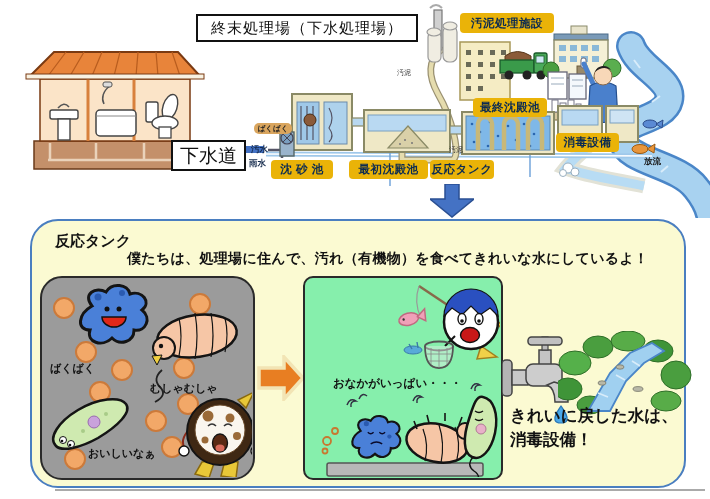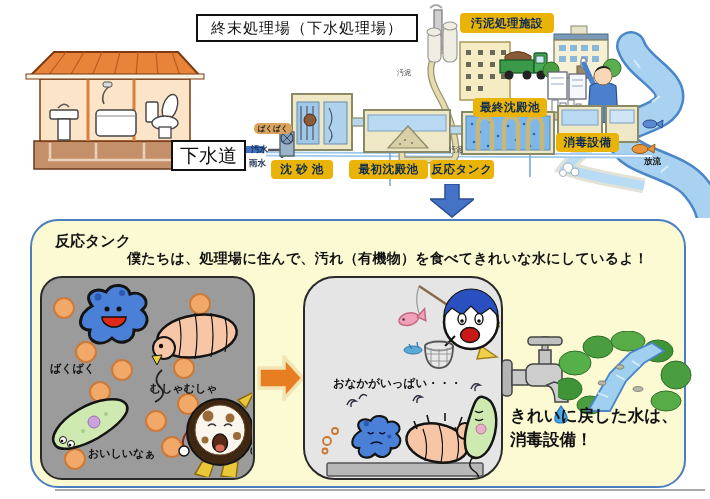--- a/index.html
+++ b/index.html
@@ -9,21 +9,21 @@
   .box-label{background:#fff;border:2.5px solid #111;display:flex;align-items:center;justify-content:center;
              font-weight:normal;box-sizing:border-box;}
   .pill{background:#eab308;color:#0b2b52;border-radius:4px;display:flex;align-items:center;justify-content:center;
         font-weight:bold;font-size:11.5px;box-sizing:border-box;letter-spacing:.5px;}
   .pill-small{background:#d9a55e;color:#202020;border-radius:5px;display:flex;align-items:center;justify-content:center;
         font-weight:bold;font-size:7.5px;box-sizing:border-box;}
   .tinytext{font-size:8.5px;font-weight:bold;color:#13294b;}
   .microtext{font-size:7px;color:#333;}
   .panel{background:#fbfad2;border:2px solid #4a7ec0;border-radius:28px;box-sizing:border-box;}
   .graybox{background:#9b9b9b;border:2.5px solid #2a2a2a;border-radius:22px;box-sizing:border-box;overflow:hidden;}
-  .bluebox{background:#e5e5e5;border:2.5px solid #2a2a2a;border-radius:32px;box-sizing:border-box;overflow:hidden;}
+  .bluebox{background:#86efac;border:2.5px solid #2a2a2a;border-radius:10px;box-sizing:border-box;overflow:hidden;}
   .caption{font-size:11px;font-weight:bold;color:#111;white-space:nowrap;}
   .outro{font-size:16.5px;font-weight:bold;color:#111;line-height:1.45;white-space:nowrap;}
   svg{display:block;}
 </style>
 </head>
 <body>
 
 <div id="screen">
 
   <svg class="abs" style="left:0;top:0" width="710" height="218" viewBox="0 0 710 218">

